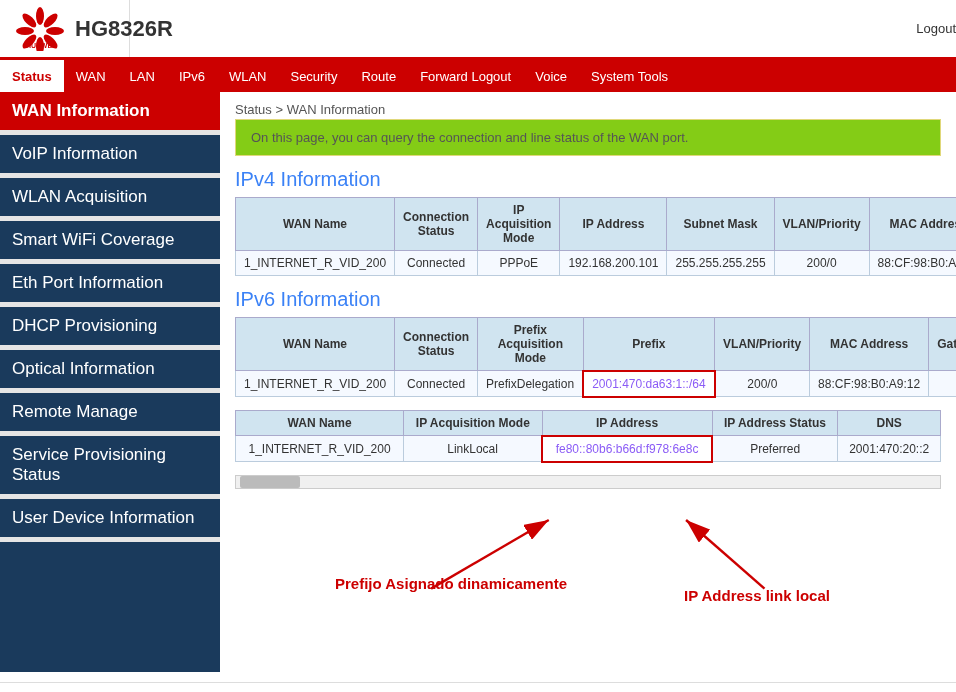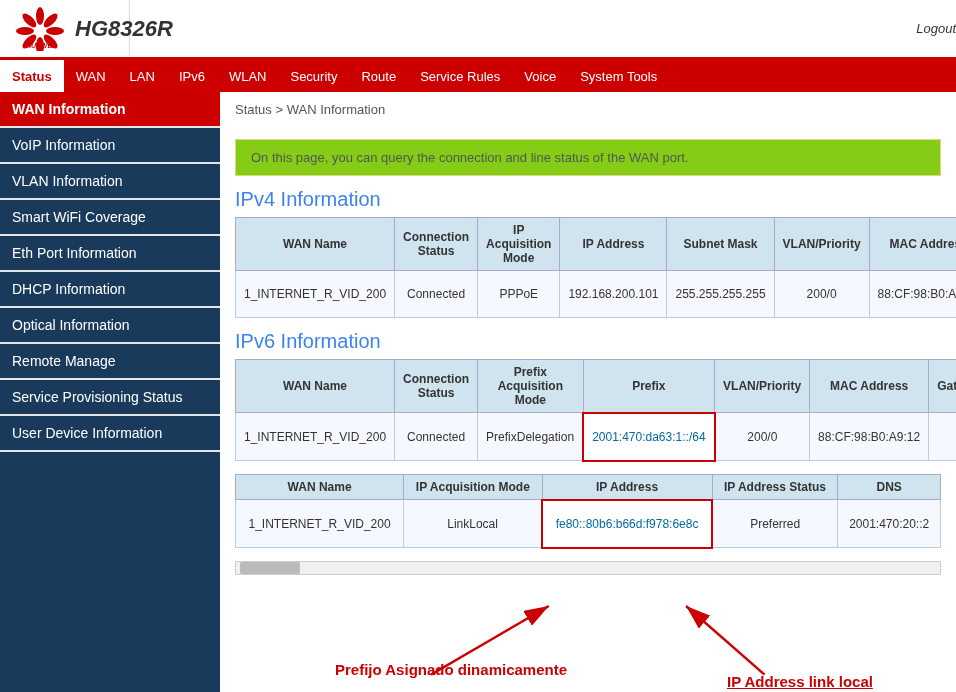--- a/index.html
+++ b/index.html
@@ -1,53 +1,53 @@
 <!DOCTYPE html>
 <html><head>
   <meta charset="utf-8">
   <style>
     * { margin: 0; padding: 0; box-sizing: border-box; }
     body { font-family: Arial, sans-serif; font-size: 13px; background: #fff; width: 956px; min-height: 692px; }
 
     
-    .header { display: flex; align-items: center; background: #fff; border-bottom: 3px solid #cc0000; height: 60px; font-style: italic; }
+    .header { display: flex; align-items: center; background: #fff; border-bottom: 3px solid #cc0000; height: 60px; }
     .logo-area { display: flex; align-items: center; padding: 0 15px; border-right: 1px solid #ddd; width: 130px; height: 100%; }
     .logo-icon { width: 50px; height: 45px; position: relative; }
     .logo-text { font-size: 22px; font-weight: bold; color: #333; padding-left: 10px; }
     .logout-area { margin-left: auto; }
     .logout-btn { color: #333; text-decoration: none; font-size: 13px; }
 
     
     .nav-bar { background: #cc0000; display: flex; height: 32px; }
     .nav-item { color: #fff; padding: 0 12px; display: flex; align-items: center; cursor: pointer; font-size: 13px; white-space: nowrap; }
     .nav-item.active { background: #fff; color: #cc0000; font-weight: bold; }
 
     
     .main-layout { display: flex; min-height: 580px; }
 
     
     .sidebar { width: 220px; background: #1a3a5c; flex-shrink: 0; }
-    .sidebar-item { padding: 9px 12px; color: #fff; cursor: pointer; border-bottom: 2px solid #e5e5e5; font-size: 14px; }
+    .sidebar-item { padding: 9px 12px; color: #fff; cursor: pointer; border-bottom: 5px solid #e5e5e5; font-size: 17px; }
     .sidebar-item.active { background: #cc0000; color: #fff; font-weight: bold; }
 
     
     .content { flex: 1; padding: 10px 15px; background: #fff; overflow-x: auto; }
-    .breadcrumb { font-size: 13px; color: #555; margin-bottom: 22px; }
+    .breadcrumb { font-size: 13px; color: #555; margin-bottom: 2px; }
 
     .info-box { background: #84cc16; border: 1px solid #e0d87a; padding: 10px 15px; margin-bottom: 12px; color: #555; font-size: 13px; }
 
     .section-title { font-weight: normal; font-size: 20px; margin: 10px 0 6px 0; color: #3b82f6; }
 
     
     table { border-collapse: collapse; width: 100%; margin-bottom: 12px; font-size: 12px; }
     th { background: #d0e4f0; border: 1px solid #aac; padding: 5px 8px; text-align: center; color: #333; font-weight: bold; }
-    td { border: 1px solid #bcd; padding: 16px 8px; text-align: center; color: #333; background: #f5f9ff; }
+    td { border: 1px solid #bcd; padding: 5px 8px; text-align: center; color: #333; background: #f5f9ff; }
     tr:nth-child(even) td { background: #eaf2fb; }
 
-    .highlighted-cell { border: 2px solid #cc0000 !important; background: #fff !important; color: #0369a1; }
+    .highlighted-cell { border: 2px solid #cc0000 !important; background: #fff !important; color: #8b5cf6; }
 
     
     .annotation-area { position: relative; height: 140px; margin-top: 10px; }
     .annotation-label { position: absolute; font-weight: bold; font-size: 15px; color: #cc0000; }
     .arrow-svg { position: absolute; top: 0; left: 0; width: 100%; height: 140px; pointer-events: none; }
 
     
     .footer { text-align: center; padding: 12px; font-size: 12px; color: #666; border-top: 1px solid #ddd; margin-top: 10px; display: flex; align-items: center; justify-content: center; gap: 8px; }
 
     
@@ -81,34 +81,34 @@
 </div>
 
 <div class="nav-bar">
   <div class="nav-item active">Status</div>
   <div class="nav-item">WAN</div>
   <div class="nav-item">LAN</div>
   <div class="nav-item">IPv6</div>
   <div class="nav-item">WLAN</div>
   <div class="nav-item">Security</div>
   <div class="nav-item">Route</div>
-  <div class="nav-item">Service Rules</div>
+  <div class="nav-item">Forward Logout</div>
   <div class="nav-item">Voice</div>
   <div class="nav-item">System Tools</div>
 </div>
 
 <div class="main-layout">
 
   <div class="sidebar">
     <div class="sidebar-item active">WAN Information</div>
     <div class="sidebar-item">VoIP Information</div>
-    <div class="sidebar-item">VLAN Information</div>
+    <div class="sidebar-item">WLAN Acquisition</div>
     <div class="sidebar-item">Smart WiFi Coverage</div>
     <div class="sidebar-item">Eth Port Information</div>
-    <div class="sidebar-item">DHCP Information</div>
+    <div class="sidebar-item">DHCP Provisioning</div>
     <div class="sidebar-item">Optical Information</div>
     <div class="sidebar-item">Remote Manage</div>
     <div class="sidebar-item">Service Provisioning Status</div>
     <div class="sidebar-item">User Device Information</div>
   </div>
 
   <div class="content">
     <div class="breadcrumb">Status &gt; WAN Information</div>
 
     <div class="info-box">On this page, you can query the connection and line status of the WAN port.</div>
@@ -202,21 +202,21 @@
           <marker id="arrowhead2" markerWidth="10" markerHeight="7" refX="10" refY="3.5" orient="auto">
             <polygon points="0 0, 10 3.5, 0 7" fill="#cc0000"></polygon>
           </marker>
         </defs>
 
         <line x1="200" y1="90" x2="320" y2="20" stroke="#cc0000" stroke-width="2.5" marker-end="url(#arrowhead1)"></line>
 
         <line x1="540" y1="90" x2="460" y2="20" stroke="#cc0000" stroke-width="2.5" marker-end="url(#arrowhead2)"></line>
       </svg>
       <span class="annotation-label" style="left: 100px; top: 76px;">Prefijo Asignado dinamicamente</span>
-      <span class="annotation-label" style="left: 492px; top: 88px; text-decoration: underline;">IP Address link local</span>
+      <span class="annotation-label" style="left: 449px; top: 88px;">IP Address link local</span>
     </div>
   </div>
 </div>
 
 <div class="footer">
   
   
 </div>
 
 </body></html>

